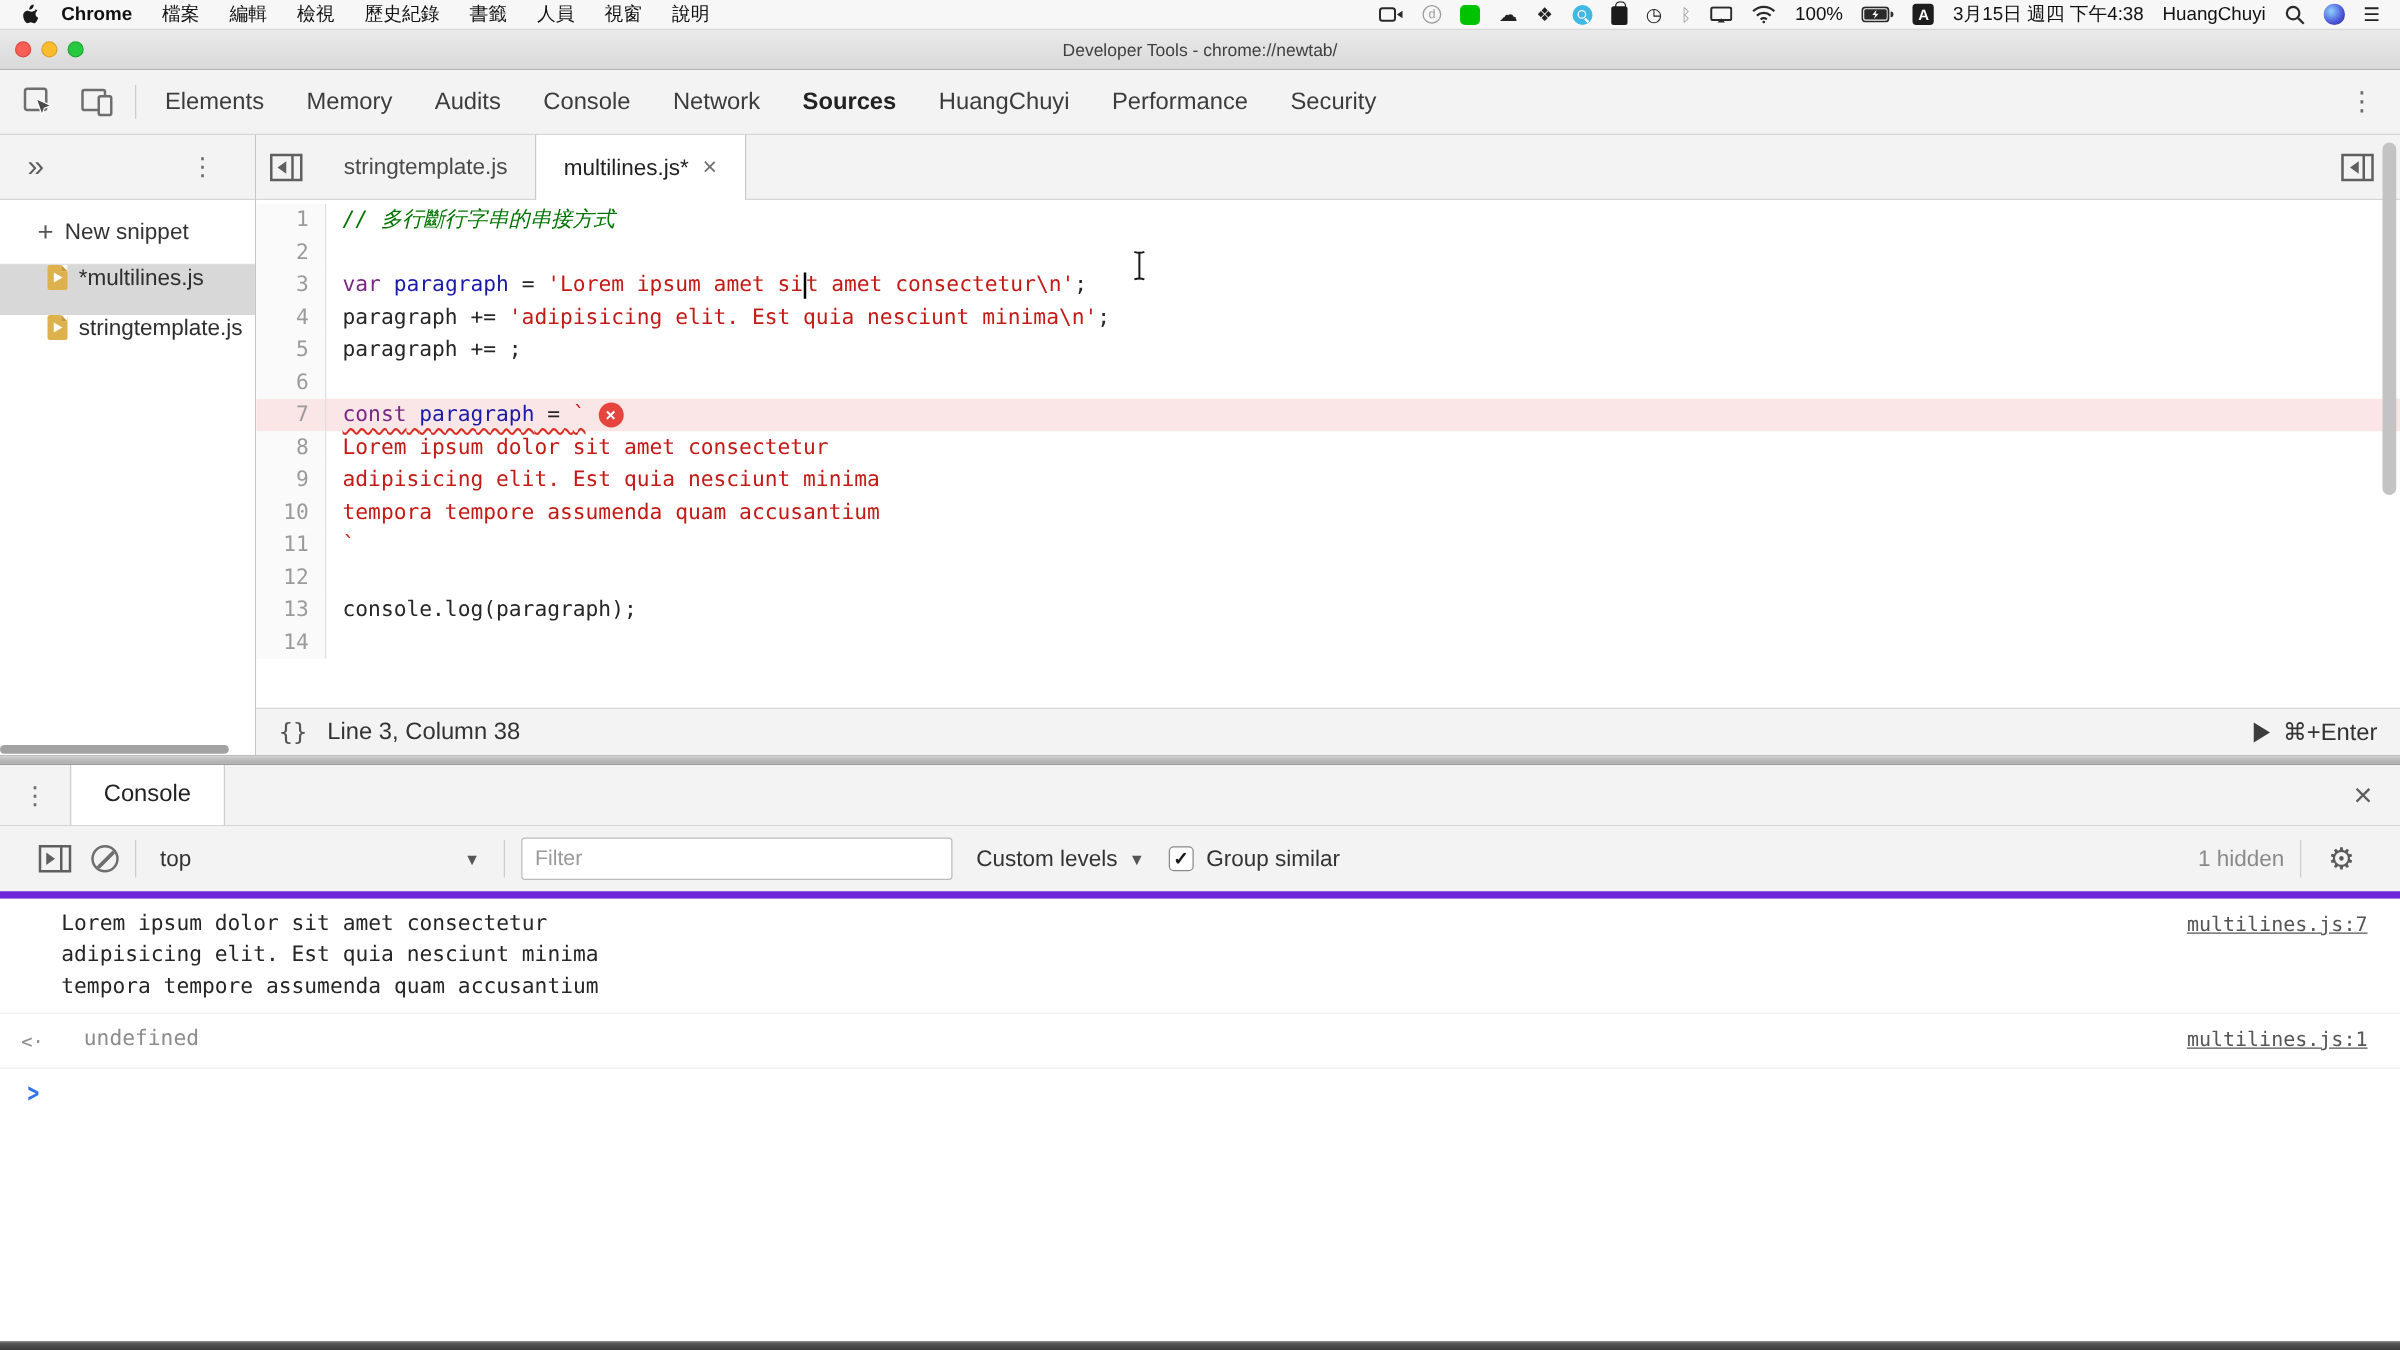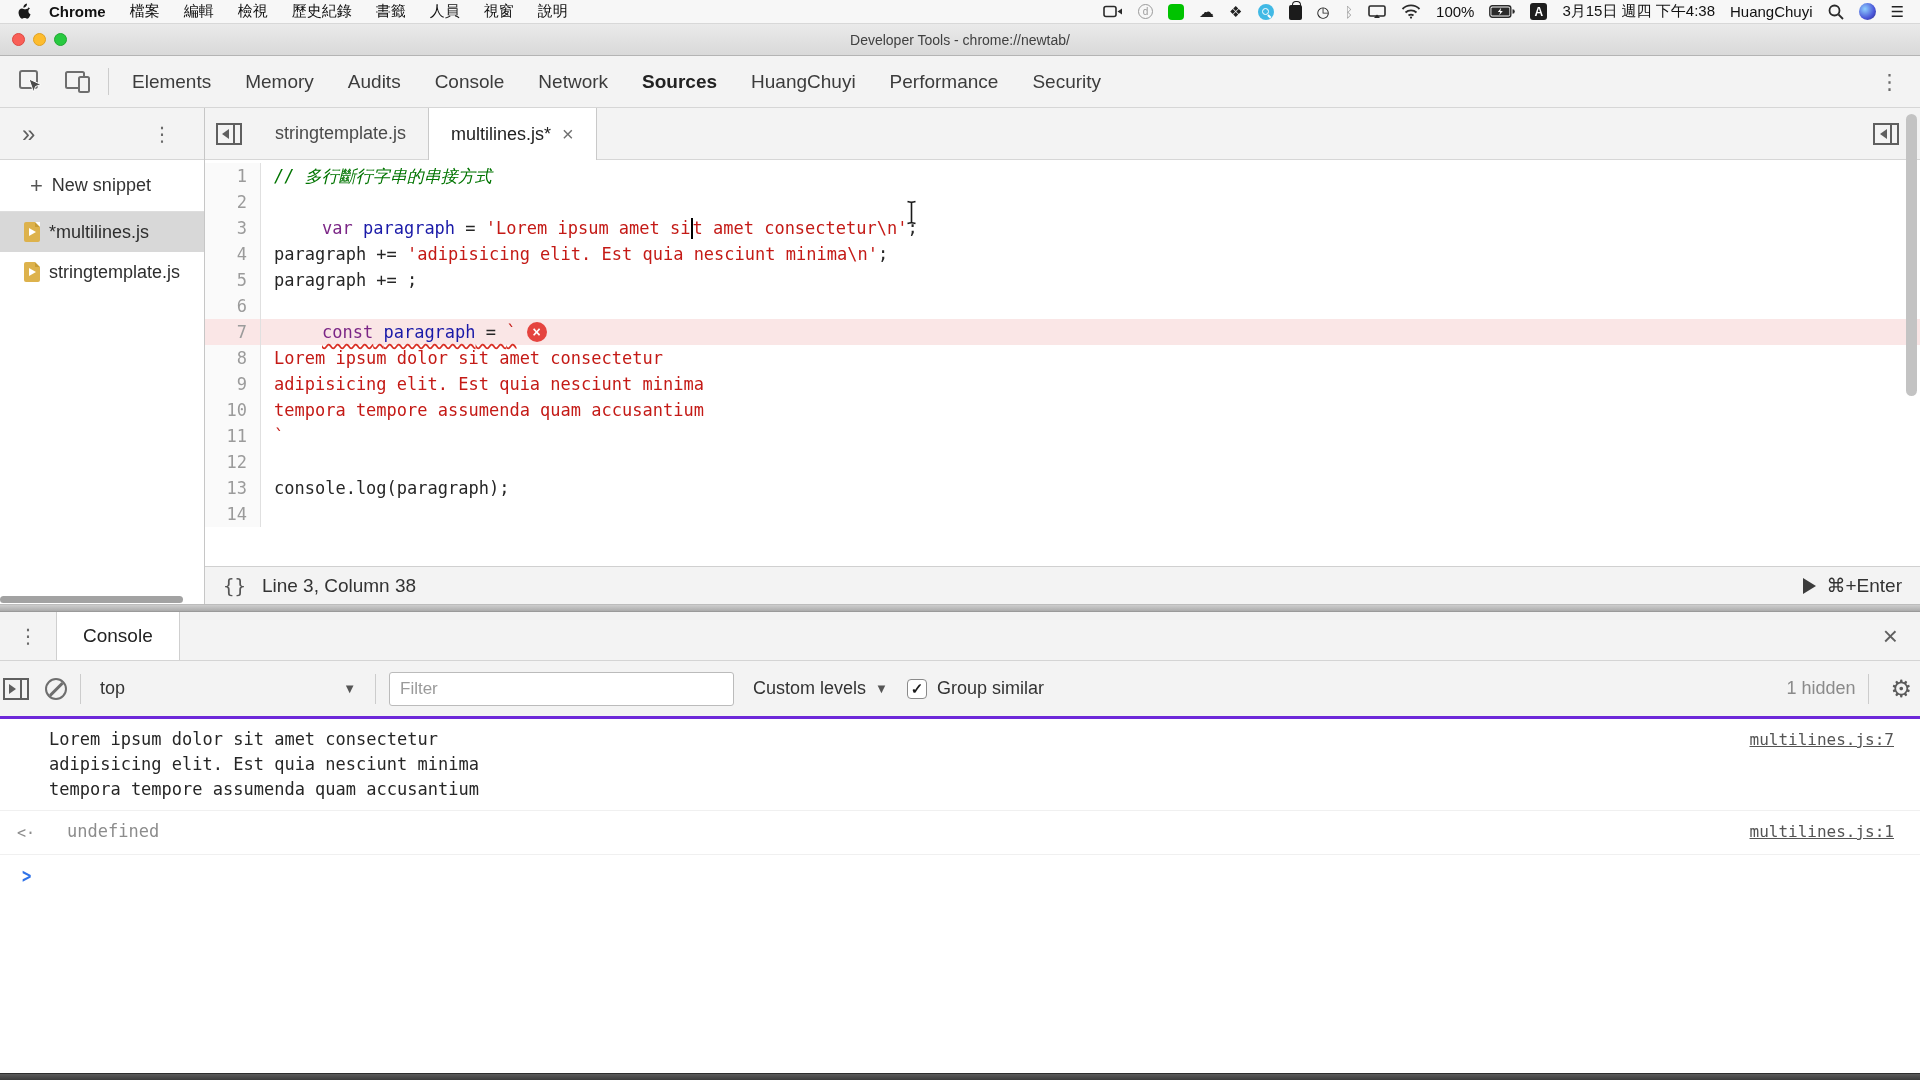--- a/index.html
+++ b/index.html
@@ -46,42 +46,42 @@
 
   
   .workspace { height:496px; display:flex; flex:0 0 auto; position:relative; }
   .sidebar { width:205px; border-right:1px solid #c6c6c6; display:flex; flex-direction:column; background:#fff; position:relative; }
   .sidebar-head { height:52px; background:#f3f3f3; border-bottom:1px solid #d6d6d6; display:flex; align-items:center; flex:0 0 auto; }
   .expand-chevrons { font-size:24px; color:#5f5f5f; margin-left:22px; }
   .sidebar-head .dots { margin-left:auto; margin-right:32px; color:#6a6a6a; font-size:20px; }
   .new-snippet { height:52px; display:flex; align-items:center; gap:9px; padding-left:30px; font-size:18px; color:#333; border-bottom:1px solid #ddd; }
   .plus { font-size:22px; color:#555; }
   .snippet-list { display:flex; flex-direction:column; }
-  .snippet-item { height:40px; display:flex; align-items:center; gap:9px; padding-left:24px; font-size:18px; color:#2e2e2e; white-space:nowrap; overflow:hidden; }
+  .snippet-item { height:40px; display:flex; align-items:flex-start; gap:9px; padding-left:38px; font-size:18px; color:#2e2e2e; white-space:nowrap; overflow:hidden; }
   .snippet-item.selected { background:#d8d8d8; }
   .snippet-icon { width:16px; height:20px; background:#ddb24c; border-radius:2px; position:relative; flex:0 0 auto; }
   .snippet-icon::before { content:''; position:absolute; top:0; right:0; border-top:5px solid #fdfdfd; border-left:5px solid #c79c33; }
   .snippet-icon::after { content:''; position:absolute; left:5px; top:6px; border-left:7px solid #fff; border-top:4px solid transparent; border-bottom:4px solid transparent; }
   .sidebar-hscroll { position:absolute; bottom:1px; left:0; width:183px; height:7px; background:#a2a2a2; border-radius:4px; }
 
   .editor-col { flex:1; display:flex; flex-direction:column; position:relative; min-width:0; }
   .editor-tabs-bar { height:52px; background:#f3f3f3; border-bottom:1px solid #d6d6d6; display:flex; align-items:stretch; flex:0 0 auto; }
   .editor-tabs { display:flex; align-items:stretch; }
   .etab { display:flex; align-items:center; padding:0 22px; font-size:18px; color:#4a4a4a; gap:11px; }
   .etab.active { background:#fff; border-left:1px solid #c9c9c9; border-right:1px solid #c9c9c9; margin-bottom:-1px; z-index:2; color:#222; }
   .etab-close { color:#707070; font-size:20px; }
 
   .code-area { flex:1; position:relative; background:#fff; font-family:"DejaVu Sans Mono", monospace; font-size:17px; line-height:26px; padding-top:3px; overflow:hidden; }
   .code-row { display:flex; }
   .code-row.error-row { background:#fae6e6; }
   .gutter { width:56px; flex:0 0 auto; text-align:right; padding-right:13px; color:#9b9b9b; background:#fafafa; border-right:1px solid #e0e0e0; }
   .error-row .gutter { background:transparent; }
   .code-text { padding-left:13px; white-space:pre; display:flex; align-items:center; }
   .t-cmt { color:#007400; font-style:italic; }
-  .t-kw  { color:#7b2686;margin-left:48px; }
+  .t-kw  { color:#7b2686; }
   .t-def { color:#1a1aa8; }
   .t-str { color:#c41a16; }
   .t-plain { color:#262626; }
   .sq { text-decoration:underline wavy #d93025; text-decoration-skip-ink:none; text-underline-offset:5px; }
   .caret { display:inline-block; width:2px; height:21px; background:#000; vertical-align:middle; }
   .err-icon { display:inline-flex; width:20px; height:20px; background:#e5443f; border-radius:50%; color:#fff; font-size:14px; font-weight:bold; align-items:center; justify-content:center; margin-left:10px; font-family:"Liberation Sans", sans-serif; }
   .editor-vscroll { position:absolute; right:3px; top:6px; width:11px; height:282px; background:#c3c3c3; border-radius:6px; }
 
   .statusbar { height:38px; background:#f3f3f3; border-top:1px solid #d0d0d0; display:flex; align-items:center; padding:0 18px; font-size:19px; color:#333; flex:0 0 auto; gap:16px; }
   .braces { color:#555; font-size:19px; font-family:"DejaVu Sans Mono", monospace; }
@@ -91,21 +91,21 @@
   
   .splitter { height:8px; background:linear-gradient(#cdcdcd,#ababab); border-top:1px solid #bcbcbc; border-bottom:1px solid #9a9a9a; flex:0 0 auto; }
 
   
   .drawer { flex:1; display:flex; flex-direction:column; min-height:0; position:relative; }
   .drawer-tabs { height:49px; background:#f3f3f3; border-bottom:1px solid #d4d4d4; display:flex; align-items:stretch; flex:0 0 auto; }
   .drawer-dots { display:flex; align-items:center; padding:0 18px; color:#6a6a6a; font-size:20px; }
   .drawer-tab { display:flex; align-items:center; padding:0 26px; font-size:19px; color:#222; background:#fff; border-left:1px solid #cfcfcf; border-right:1px solid #cfcfcf; }
   .drawer-close { margin-left:auto; display:flex; align-items:center; padding:0 22px; font-size:26px; color:#5f5f5f; }
 
-  .console-toolbar { height:58px; background:#f3f3f3; border-bottom:3px solid #6d28d9; display:flex; align-items:center; padding:0 0; gap:13px; font-size:18px; color:#333; flex:0 0 auto; }
+  .console-toolbar { height:58px; background:#f3f3f3; border-bottom:6px solid #6d28d9; display:flex; align-items:center; padding:0 28px; gap:13px; font-size:18px; color:#333; flex:0 0 auto; }
   .icon-clear { width:22px; height:22px; border:2.5px solid #6e6e6e; border-radius:50%; position:relative; overflow:hidden; flex:0 0 auto; }
   .icon-clear::before { content:''; position:absolute; left:-3px; top:7.5px; width:26px; height:2.5px; background:#6e6e6e; transform:rotate(-45deg); }
   .tb-div { width:1px; height:30px; background:#ccc; }
   .context-select { width:268px; display:flex; align-items:center; padding:0 6px; }
   .context-select .arr { margin-left:auto; font-size:13px; color:#555; }
   .filter-input { width:345px; height:34px; border:1px solid #bbb; border-radius:3px; padding:0 10px; font-size:17px; font-family:"Liberation Sans", sans-serif; color:#333; background:#fff; outline:none; }
   .filter-input::placeholder { color:#9a9a9a; }
   .custom-levels { display:flex; align-items:center; gap:9px; padding-left:6px; }
   .custom-levels .arr { font-size:13px; color:#555; }
   .checkbox { width:20px; height:20px; border:1.6px solid #8a8a8a; border-radius:4px; background:#fff; display:inline-flex; align-items:center; justify-content:center; font-size:15px; color:#1a1a1a; font-weight:bold; }

